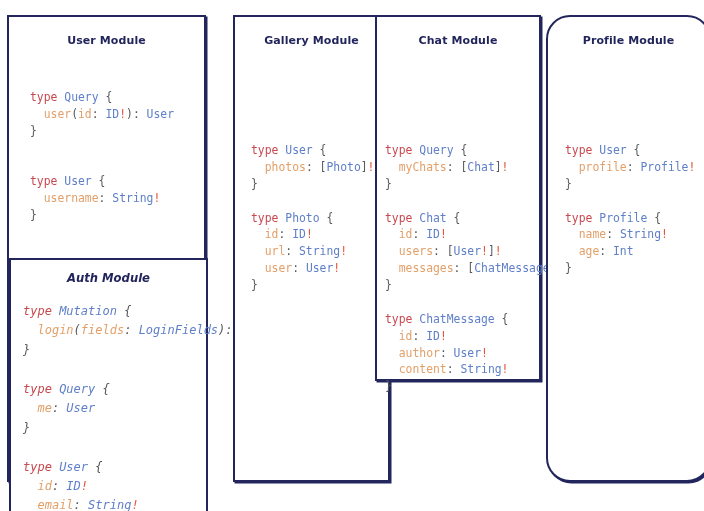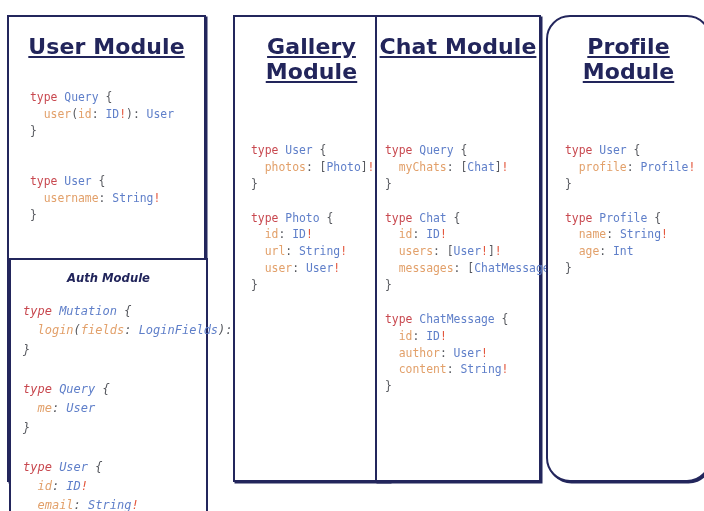--- a/index.html
+++ b/index.html
@@ -22,21 +22,21 @@
     border:2px solid #23265c;
     box-shadow:1.5px 1.5px 0 0 #23265c;
   }
   .panel-title{
     font-family:"DejaVu Sans", sans-serif;
     font-weight:bold;
     color:#22255b;
     text-align:center;
     letter-spacing:0.1px;
   }
-  .p-title-main{ font-size:22px; margin-top:17px;text-decoration:underline; }
+  .p-title-main{ font-size:11px; margin-top:17px; }
   .code{
     font-family:"DejaVu Sans Mono","Liberation Mono",monospace;
     white-space:pre;
     line-height:1.48;
   }
   .code-main{ font-size:11.4px; }
   .code-small{ font-size:12px; line-height:1.62; }
   .kw{ color:#c8484f; }
   .tname{ color:#5f7fc9; }
   .field{ color:#e2a06a; }
@@ -67,21 +67,21 @@
       <div class="code code-main" style="position: absolute; left: 21px; top: 72px;"><div><span class="kw">type </span><span class="tname">Query</span><span class="brace"> {</span></div><div><span class="brace">  </span><span class="field">user</span><span class="brace">(</span><span class="field">id</span><span class="brace">: </span><span class="tname">ID</span><span class="bang">!</span><span class="brace">): </span><span class="tname">User</span></div><div><span class="brace">}</span></div><div>&nbsp;</div><div>&nbsp;</div><div><span class="kw">type </span><span class="tname">User</span><span class="brace"> {</span></div><div><span class="brace">  </span><span class="field">username</span><span class="brace">: </span><span class="tname">String</span><span class="bang">!</span></div><div><span class="brace">}</span></div></div>
       <div class="sub-card" style="left: 0px; top: 241px; width: 199px; height: 284px; font-style: italic;">
         <div class="sub-title">Auth Module</div>
         <div class="code code-small" style="position: absolute; left: 12px; top: 42px;"><div><span class="kw">type </span><span class="tname">Mutation</span><span class="brace"> {</span></div><div><span class="brace">  </span><span class="field">login</span><span class="brace">(</span><span class="field">fields</span><span class="brace">: </span><span class="tname">LoginFields</span><span class="brace">): </span><span class="tname">User</span></div><div><span class="brace">}</span></div><div>&nbsp;</div><div><span class="kw">type </span><span class="tname">Query</span><span class="brace"> {</span></div><div><span class="brace">  </span><span class="field">me</span><span class="brace">: </span><span class="tname">User</span></div><div><span class="brace">}</span></div><div>&nbsp;</div><div><span class="kw">type </span><span class="tname">User</span><span class="brace"> {</span></div><div><span class="brace">  </span><span class="field">id</span><span class="brace">: </span><span class="tname">ID</span><span class="bang">!</span></div><div><span class="brace">  </span><span class="field">email</span><span class="brace">: </span><span class="tname">String</span><span class="bang">!</span></div><div><span class="brace">}</span></div></div>
       </div>
     </div>
     <div class="panel" style="left: 213px; top: 15px; width: 157px; height: 467px; margin-left: 20px;">
       <div class="panel-title p-title-main">Gallery Module</div>
       <div class="code code-main" style="position: absolute; left: 16px; top: 125px;"><div><span class="kw">type </span><span class="tname">User</span><span class="brace"> {</span></div><div><span class="brace">  </span><span class="field">photos</span><span class="brace">: </span><span class="brk">[</span><span class="tname">Photo</span><span class="brk">]</span><span class="bang">!</span></div><div><span class="brace">}</span></div><div>&nbsp;</div><div><span class="kw">type </span><span class="tname">Photo</span><span class="brace"> {</span></div><div><span class="brace">  </span><span class="field">id</span><span class="brace">: </span><span class="tname">ID</span><span class="bang">!</span></div><div><span class="brace">  </span><span class="field">url</span><span class="brace">: </span><span class="tname">String</span><span class="bang">!</span></div><div><span class="brace">  </span><span class="field">user</span><span class="brace">: </span><span class="tname">User</span><span class="bang">!</span></div><div><span class="brace">}</span></div></div>
     </div>
-    <div class="panel" style="left: 375px; top: 15px; width: 166px; height: 467px;">
+    <div class="panel" style="left: 375px; top: 15px; width: 166px; height: 366px;">
       <div class="panel-title p-title-main">Chat Module</div>
       <div class="code code-main" style="position: absolute; left: 8px; top: 125px;"><div><span class="kw">type </span><span class="tname">Query</span><span class="brace"> {</span></div><div><span class="brace">  </span><span class="field">myChats</span><span class="brace">: </span><span class="brk">[</span><span class="tname">Chat</span><span class="brk">]</span><span class="bang">!</span></div><div><span class="brace">}</span></div><div>&nbsp;</div><div><span class="kw">type </span><span class="tname">Chat</span><span class="brace"> {</span></div><div><span class="brace">  </span><span class="field">id</span><span class="brace">: </span><span class="tname">ID</span><span class="bang">!</span></div><div><span class="brace">  </span><span class="field">users</span><span class="brace">: </span><span class="brk">[</span><span class="tname">User</span><span class="bang">!</span><span class="brk">]</span><span class="bang">!</span></div><div><span class="brace">  </span><span class="field">messages</span><span class="brace">: </span><span class="brk">[</span><span class="tname">ChatMessage</span><span class="brk">]</span><span class="bang">!</span></div><div><span class="brace">}</span></div><div>&nbsp;</div><div><span class="kw">type </span><span class="tname">ChatMessage</span><span class="brace"> {</span></div><div><span class="brace">  </span><span class="field">id</span><span class="brace">: </span><span class="tname">ID</span><span class="bang">!</span></div><div><span class="brace">  </span><span class="field">author</span><span class="brace">: </span><span class="tname">User</span><span class="bang">!</span></div><div><span class="brace">  </span><span class="field">content</span><span class="brace">: </span><span class="tname">String</span><span class="bang">!</span></div><div><span class="brace">}</span></div></div>
     </div>
     <div class="panel" style="left: 546px; top: 15px; width: 165px; height: 467px; border-radius: 24px;">
       <div class="panel-title p-title-main">Profile Module</div>
       <div class="code code-main" style="position: absolute; left: 17px; top: 125px;"><div><span class="kw">type </span><span class="tname">User</span><span class="brace"> {</span></div><div><span class="brace">  </span><span class="field">profile</span><span class="brace">: </span><span class="tname">Profile</span><span class="bang">!</span></div><div><span class="brace">}</span></div><div>&nbsp;</div><div><span class="kw">type </span><span class="tname">Profile</span><span class="brace"> {</span></div><div><span class="brace">  </span><span class="field">name</span><span class="brace">: </span><span class="tname">String</span><span class="bang">!</span></div><div><span class="brace">  </span><span class="field">age</span><span class="brace">: </span><span class="tname">Int</span></div><div><span class="brace">}</span></div></div>
     </div>
   </div>
 
 </body></html>

